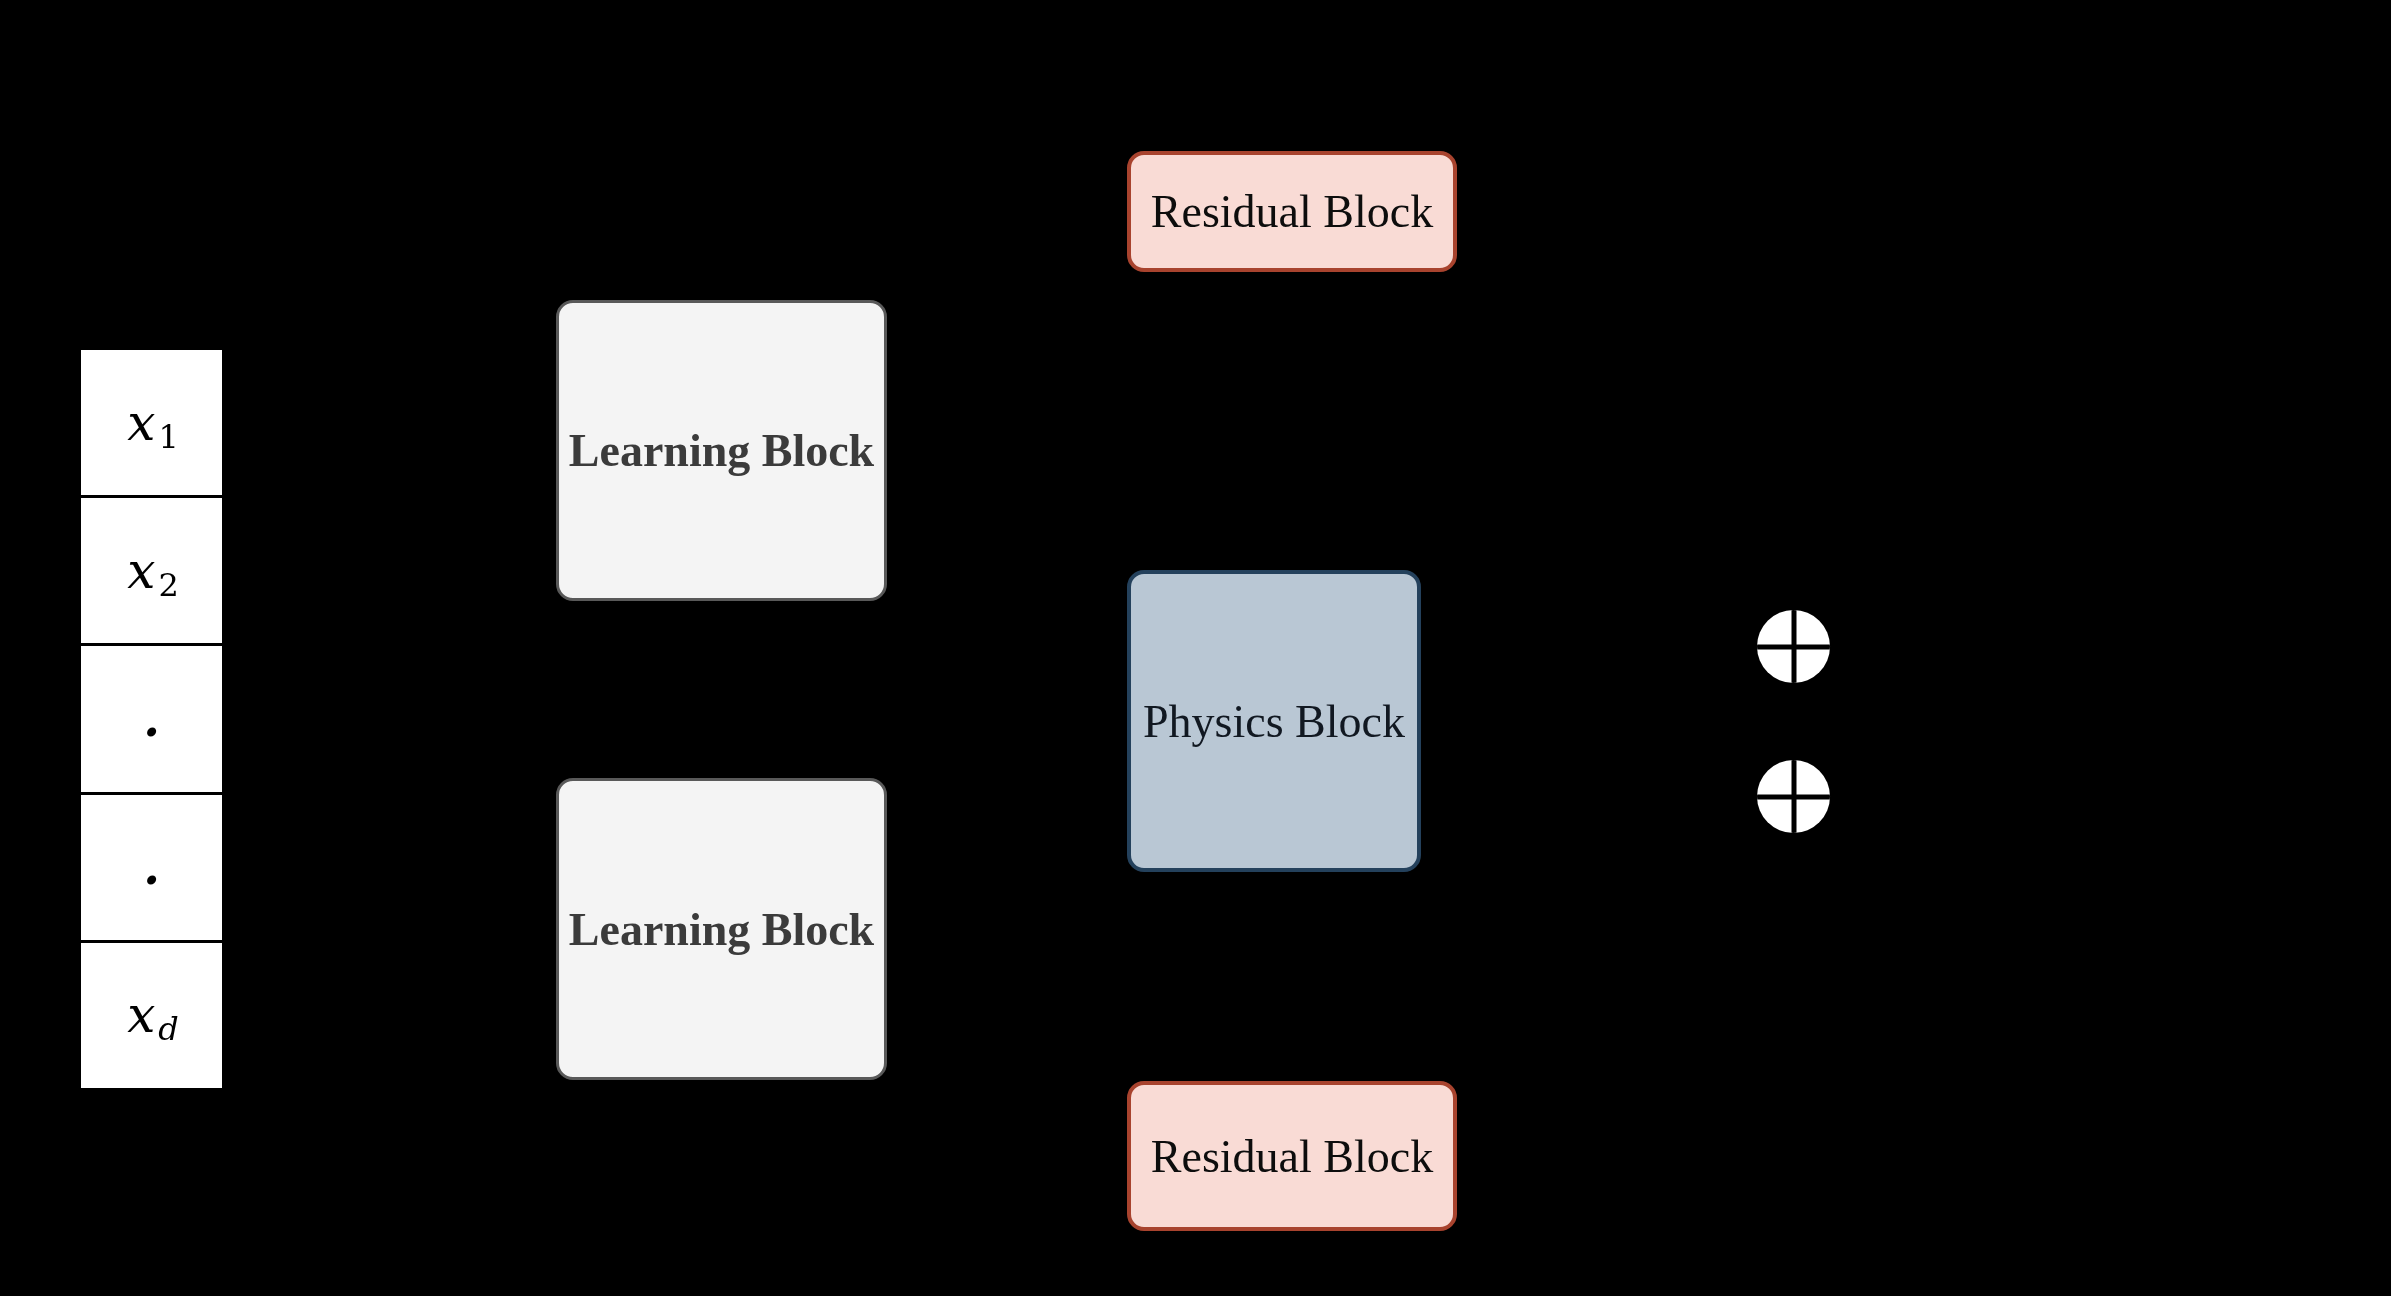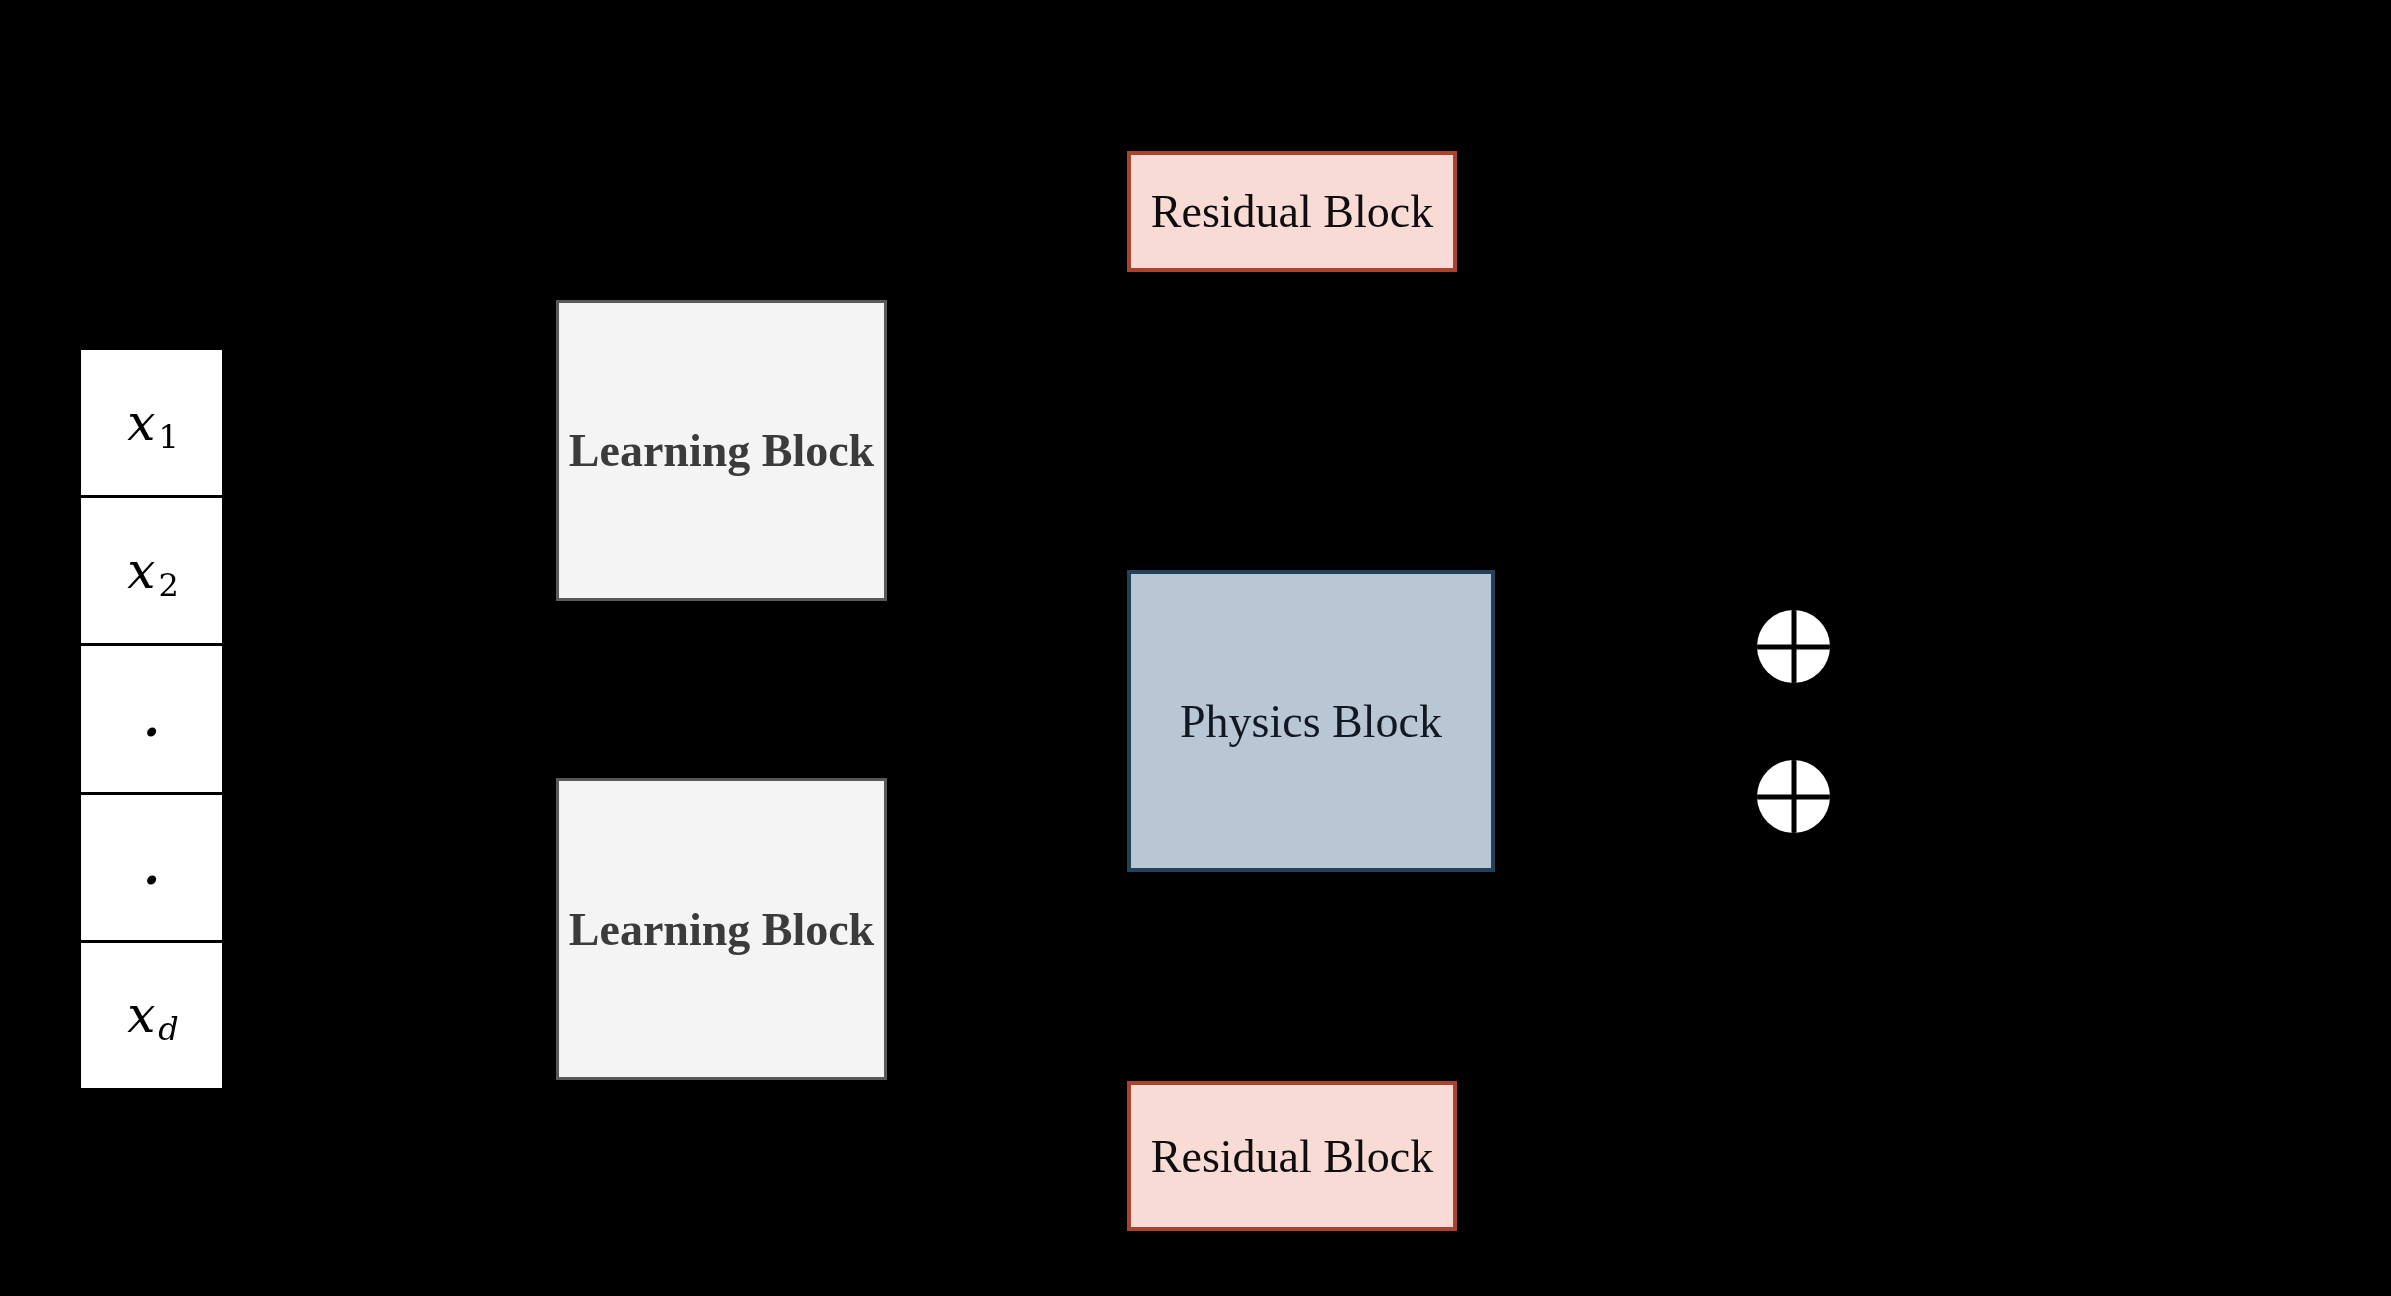--- a/index.html
+++ b/index.html
@@ -66,41 +66,42 @@
   .vector-cell.dot-cell { font-size: 48px; font-weight: bold; }
 
   
   .block {
     position: absolute;
     display: flex;
     align-items: center;
     justify-content: center;
     text-align: center;
     font-size: 46px;
+    border-radius: 17px;
   }
   .learning {
     background: var(--learning-fill);
     border: 3px solid var(--learning-border);
     color: var(--learning-text);
     font-weight: bold;
   }
   .physics {
     background: var(--physics-fill);
     border: 4px solid var(--physics-border);
     color: var(--physics-text);
   }
   .residual {
     background: var(--residual-fill);
     border: 4px solid var(--residual-border);
     color: var(--residual-text);
   }
   #learning-top    { left: 556px;  top: 300px;  width: 331px; height: 301px; }
   #learning-bottom { left: 556px;  top: 778px;  width: 331px; height: 302px; }
   #residual-top    { left: 1127px; top: 151px;  width: 330px; height: 121px; }
-  #physics-block   { left: 1127px; top: 570px;  width: 368px; height: 302px; }
+  #physics-block   { left: 1127px; top: 570px;  width: 294px; height: 302px; }
   #residual-bottom { left: 1127px; top: 1081px; width: 330px; height: 150px; }
 
   
   .oplus {
     position: absolute;
     width: 73px; height: 73px;
     border-radius: 50%;
     background: var(--oplus-fill);
     overflow: hidden;
   }

